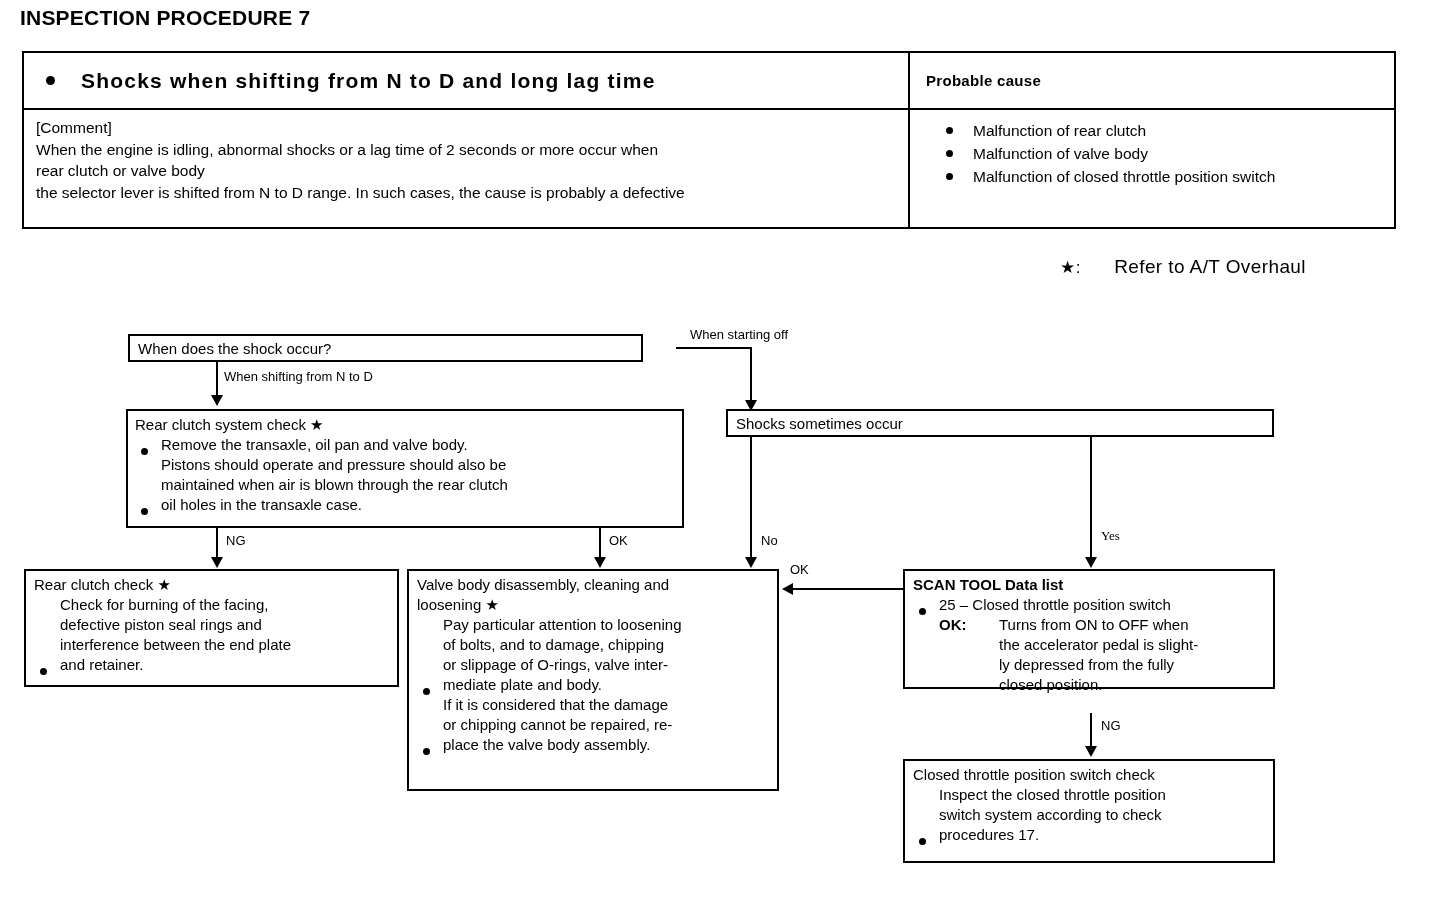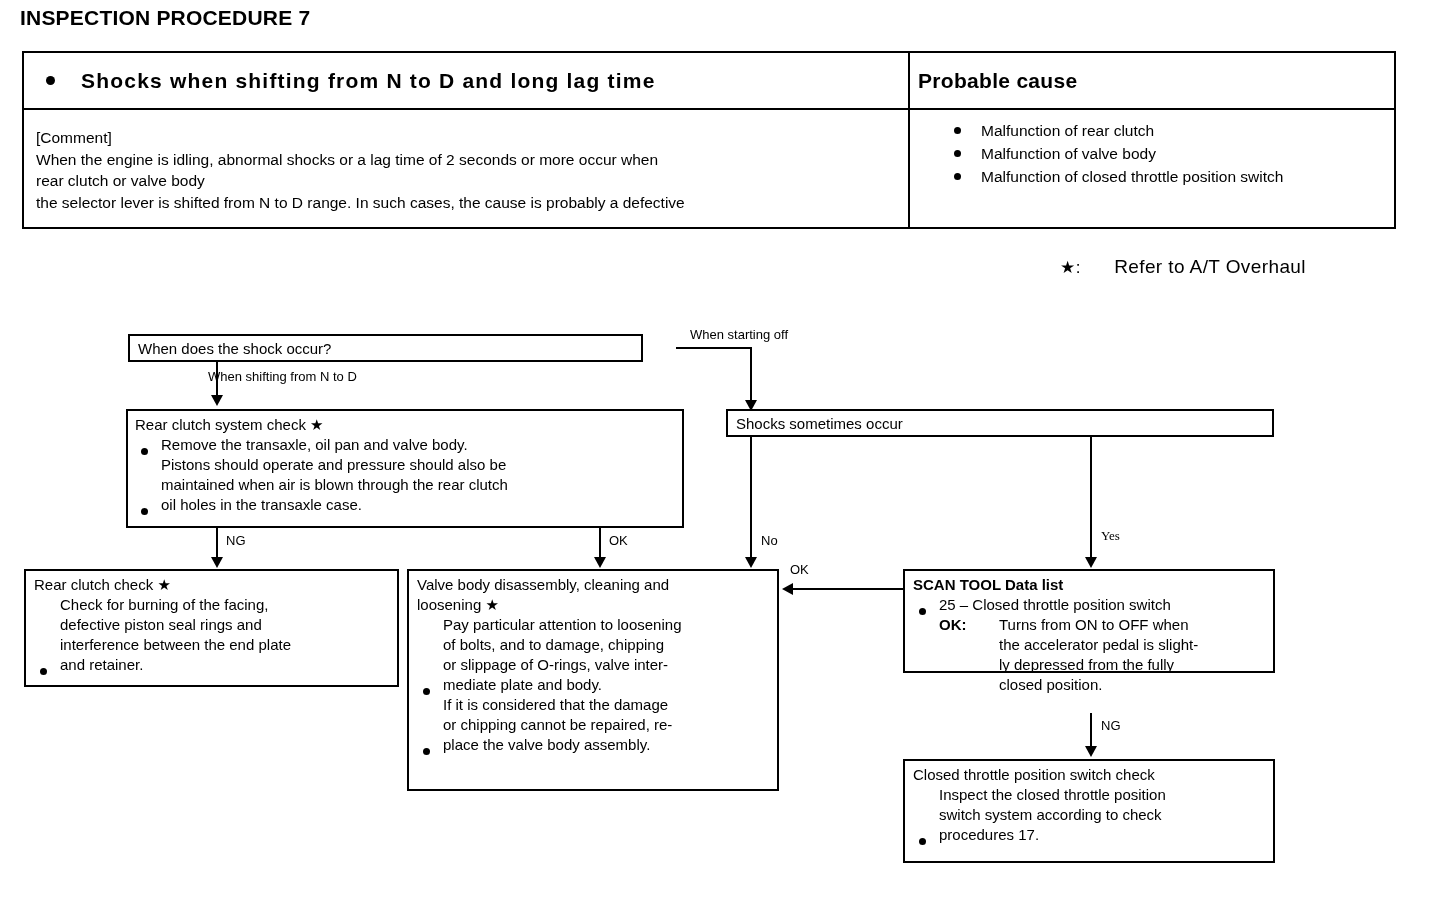--- a/index.html
+++ b/index.html
@@ -34,31 +34,31 @@
   }
   .sym-head .bullet{
     display:inline-block;width:9px;height:9px;border-radius:50%;
     background:#000;margin-left:22px;margin-right:26px;flex:none;
   }
   .sym-head .txt{font-size:21px;font-weight:bold;letter-spacing:1.2px;}
   .cause-head{
     position:absolute;left:886px;top:0;right:0;height:55px;
     display:flex;align-items:center;
   }
-  .cause-head .txt{font-size:21px;font-weight:bold;margin-left:8px;letter-spacing:.3px;}
+  .cause-head .txt{font-size:15px;font-weight:bold;margin-left:16px;letter-spacing:.3px;}
 
   .sym-body{
     position:absolute;left:0;top:57px;width:884px;bottom:0;
-    padding:17px 10px 0 12px;box-sizing:border-box;
+    padding:7px 10px 0 12px;box-sizing:border-box;
     font-size:15.5px;line-height:21.5px;
   }
   .sym-body .cmt{display:block;}
   .cause-body{
     position:absolute;left:886px;top:57px;right:0;bottom:0;
-    padding:9px 0 0 16px;box-sizing:border-box;
+    padding:9px 0 0 8px;box-sizing:border-box;
     font-size:15.5px;line-height:23px;
   }
   .cause-li{display:flex;align-items:flex-start;}
   .cause-li .bullet{
     display:inline-block;width:7px;height:7px;border-radius:50%;background:#000;
     margin:8px 20px 0 28px;flex:none;
   }
 
   
   #legend-note{
@@ -142,21 +142,21 @@
   <span class="sep"></span>
   <span>Refer to  A/T Overhaul</span>
 </div>
 
 <div class="fbox" style="left:128px;top:334px;width:515px;height:28px;padding-top:3px;">
   <span class="hdr">When does the shock occur?</span>
 </div>
 
 <div class="vline" style="left:216px;top:362px;height:36px;"></div>
 <div class="arrow-down" style="left:211px;top:395px;"></div>
-<div class="conn-label" style="left:208px;top:369px;">When shifting from  N  to  D</div>
+<div class="conn-label" style="left:224px;top:369px;">When shifting from  N  to  D</div>
 
 <div class="hline" style="left:676px;top:347px;width:76px;"></div>
 <div class="vline" style="left:750px;top:347px;height:56px;"></div>
 <div class="arrow-down" style="left:745px;top:400px;"></div>
 <div class="conn-label" style="left:690px;top:327px;">When starting off</div>
 
 <div class="fbox" style="left:126px;top:409px;width:558px;height:119px;padding-left:7px;">
   <span class="hdr">Rear clutch system check ★</span>
   <div class="fli">
     <span class="bullet"></span>
@@ -224,21 +224,21 @@
       <span style="display:block">or chipping cannot be repaired, re-</span>
       <span style="display:block">place the valve body assembly.</span>
     </span>
   </div>
 </div>
 
 <div class="hline" style="left:793px;top:588px;width:110px;"></div>
 <div class="arrow-left" style="left:782px;top:583px;"></div>
 <div class="conn-label" style="left:790px;top:562px;">OK</div>
 
-<div class="fbox" style="left:903px;top:569px;width:372px;height:104px;">
+<div class="fbox" style="left:903px;top:569px;width:372px;height:120px;">
   <span class="hdr bold">SCAN TOOL Data list</span>
   <div class="fli">
     <span class="bullet"></span>
     <span class="body">25 – Closed throttle position switch</span>
   </div>
   <div style="position:relative;padding-left:26px;">
     <span style="position:absolute;left:26px;top:0;font-weight:bold;">OK:</span>
     <span style="display:block;padding-left:60px;">Turns from ON to OFF when</span>
     <span style="display:block;padding-left:60px;">the accelerator pedal is slight-</span>
     <span style="display:block;padding-left:60px;">ly  depressed  from  the  fully</span>

